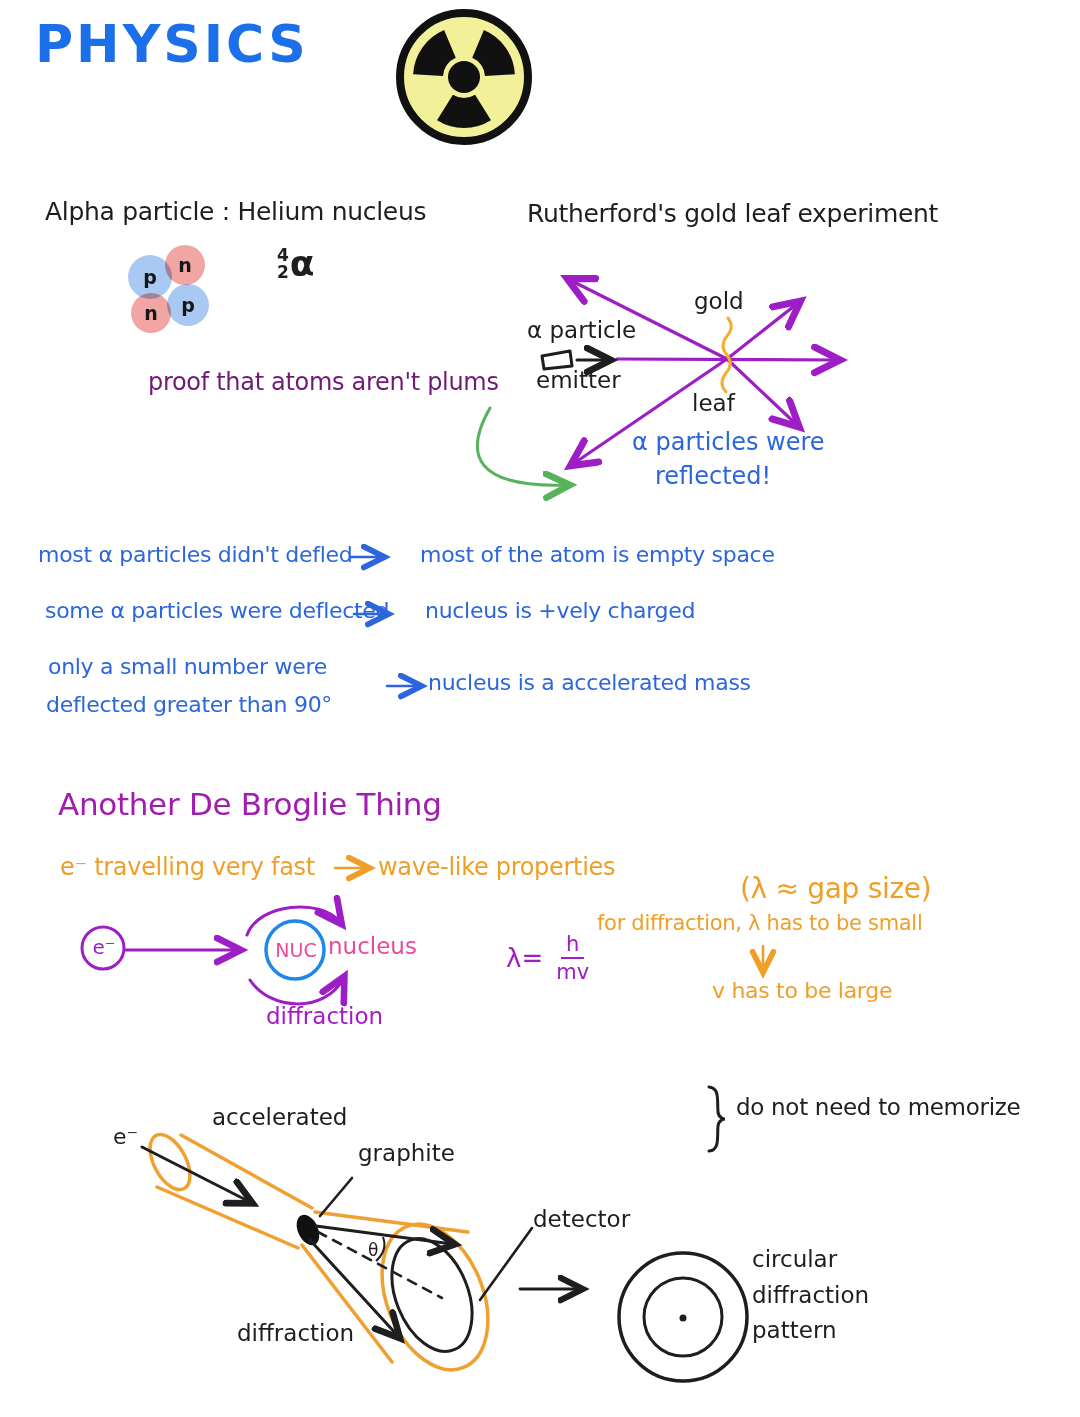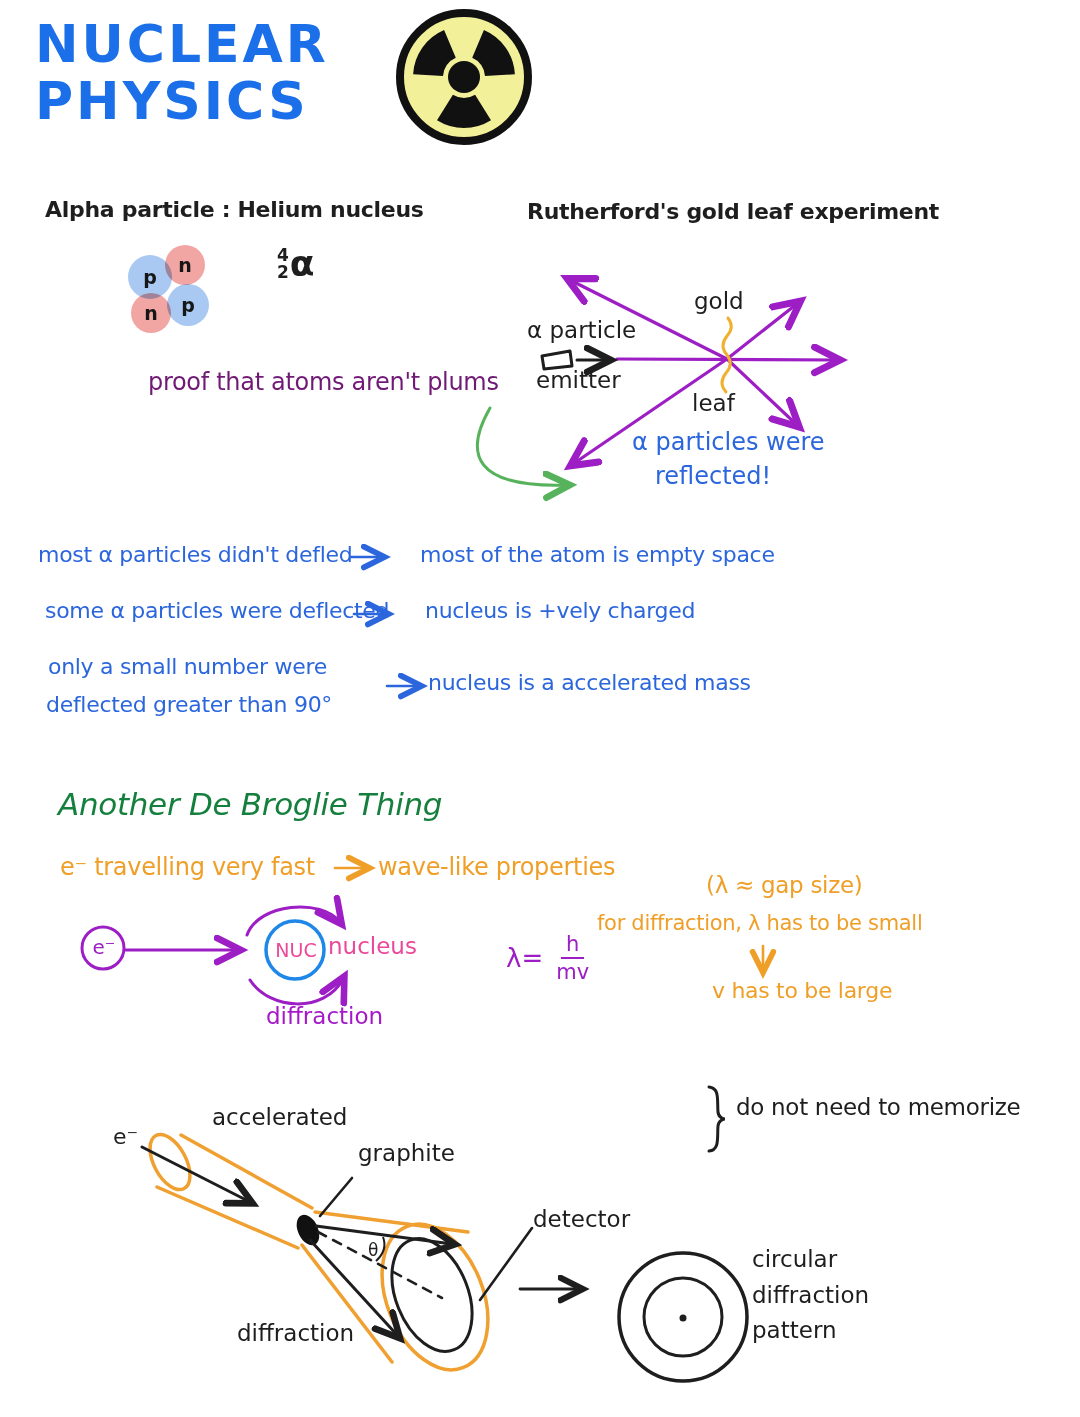--- a/index.html
+++ b/index.html
@@ -7,27 +7,27 @@
     position:relative;width:1080px;height:1417px;background:#ffffff;
     margin:0 auto;overflow:hidden;
     font-family:"DejaVu Sans",sans-serif;color:#1e1e1e;
   }
   .abs{position:absolute;white-space:nowrap;}
   .ink{color:#1e1e1e;}
   .blue{color:#2b66dd;}
   .titleblue{color:#1b6fe8;}
   .green{color:#701a75;}
   .purple{color:#9c1ec4;}
-  .darkpurple{color:#15803d;font-style:italic;}
+  .darkpurple{color:#a21caf;}
   .magenta{color:#a519c9;}
   .orange{color:#ef9f28;}
   .nucblue{color:#ec4899;}
   .hw{letter-spacing:-0.3px;}
   .title{font-size:52px;font-weight:700;letter-spacing:3px;line-height:1.1;}
-  .h1{font-size:22px;font-weight:700;}
+  .h1{font-size:25px;font-weight:400;}
   .obs{font-size:22px;}
   .lbl{font-size:23px;}
   .formula{display:flex;align-items:center;gap:8px;font-weight:500;}
   .frac{display:inline-flex;flex-direction:column;align-items:center;line-height:1.15;font-size:21px;}
   .frac .num{padding:0 5px 1px 5px;border-bottom:2.5px solid currentColor;}
   .frac .den{padding:1px 5px 0 5px;text-align:right;}
   .nucleon{position:absolute;border-radius:50%;mix-blend-mode:multiply;
     display:flex;align-items:center;justify-content:center;
     font-weight:700;font-size:19px;color:#161616;}
   .p-blue{background:#a9c9f2;}
@@ -54,21 +54,20 @@
       <marker id="ah-green" markerWidth="12" markerHeight="12" refX="8" refY="5" orient="auto">
         <path d="M1,1 L9,5 L1,9" fill="none" stroke="#57b25c" stroke-width="2.2" stroke-linecap="round"></path>
       </marker>
       <marker id="ah-orange" markerWidth="12" markerHeight="12" refX="8" refY="5" orient="auto">
         <path d="M1,1 L9,5 L1,9" fill="none" stroke="#ef9f28" stroke-width="2.2" stroke-linecap="round"></path>
       </marker>
     </defs>
   </svg>
 
   <div class="abs title titleblue" style="left:35px;top:16px;">
-    <div>NUCLEAR</div>
     <div>PHYSICS</div>
   </div>
 
   <svg class="abs" style="left:388px;top:2px;" width="152" height="152">
     <circle cx="76" cy="75" r="64" fill="#f3f09a" stroke="#111" stroke-width="8"></circle>
     <circle cx="76" cy="75" r="16" fill="#111"></circle>
     <path d="M87.1,92.8 L103,118.2 A51,51 0 0 1 49,118.2 L64.9,92.8 A21,21 0 0 0 87.1,92.8 Z" fill="#111"></path>
     <path d="M55,73.9 L25.1,72.3 A51,51 0 0 1 56.1,28.1 L67.8,55.7 A21,21 0 0 0 55,73.9 Z" fill="#111"></path>
     <path d="M84.2,55.7 L95.9,28.0 A51,51 0 0 1 126.9,72.3 L97.0,73.9 A21,21 0 0 0 84.2,55.7 Z" fill="#111"></path>
   </svg>
@@ -170,21 +169,21 @@
   <div class="abs magenta lbl" style="left:266px;top:1003px;">diffraction</div>
 
   <div class="abs purple formula" style="left:506px;top:932px;">
     <span style="font-size:26px;">λ=</span>
     <span class="frac">
       <span class="num">h</span>
       <span class="den">mv</span>
     </span>
   </div>
 
-  <div class="abs orange hw" style="left:706px;top:872px;font-size:23px;">(λ ≈ gap size)</div>
+  <div class="abs orange hw" style="left:740px;top:872px;font-size:28px;">(λ ≈ gap size)</div>
   <div class="abs orange hw" style="left:597px;top:911px;font-size:21px;">for diffraction, λ has to be small</div>
   <svg class="abs" style="left:755px;top:944px;" width="16" height="34">
     <line x1="8" y1="2" x2="8" y2="26" stroke="#ef9f28" stroke-width="2.6" stroke-linecap="round" marker-end="url(#ah-orange)"></line>
   </svg>
   <div class="abs orange hw" style="left:712px;top:978px;font-size:22px;">v has to be large</div>
 
   <svg class="abs" style="left:704px;top:1083px;" width="24" height="72">
     <path d="M5,4 C16,5 13,18 14,29 C14.5,35 20,36 21,36 C20,36 14.5,37 14,43 C13,54 16,67 5,68" fill="none" stroke="#1e1e1e" stroke-width="3" stroke-linecap="round"></path>
   </svg>
   <div class="abs ink hw" style="left:736px;top:1094px;font-size:23px;">do not need to memorize</div>

